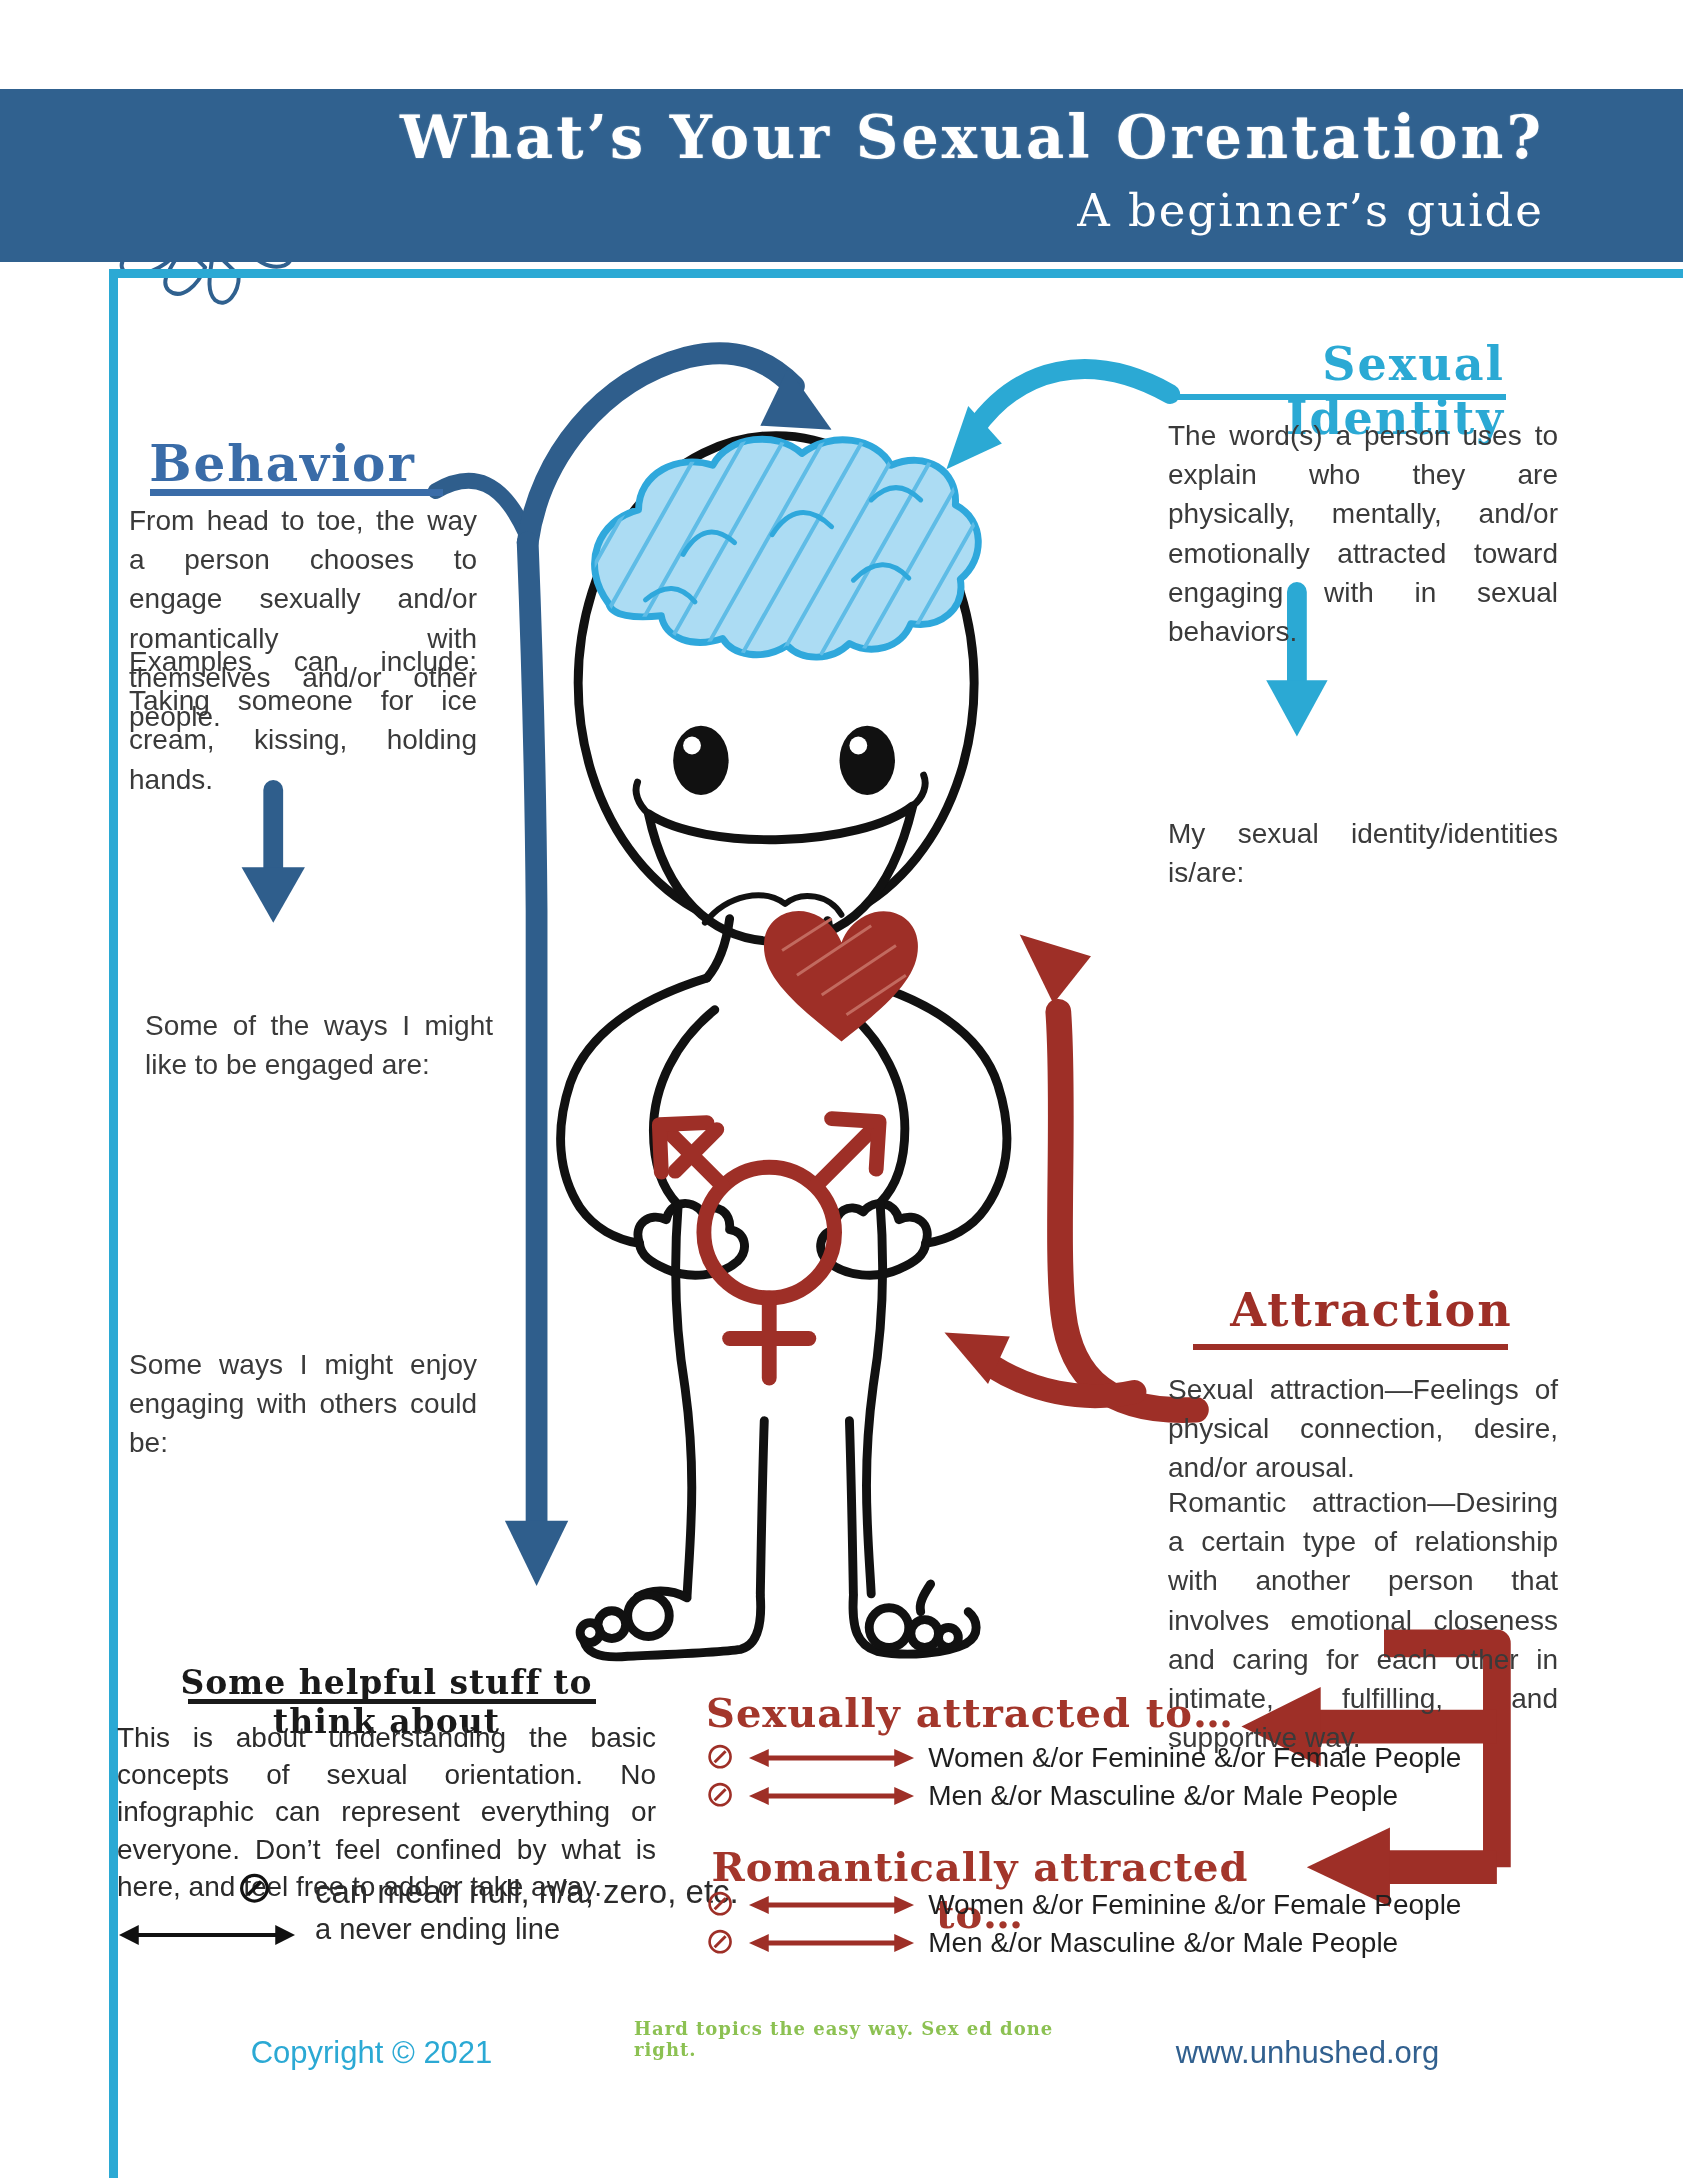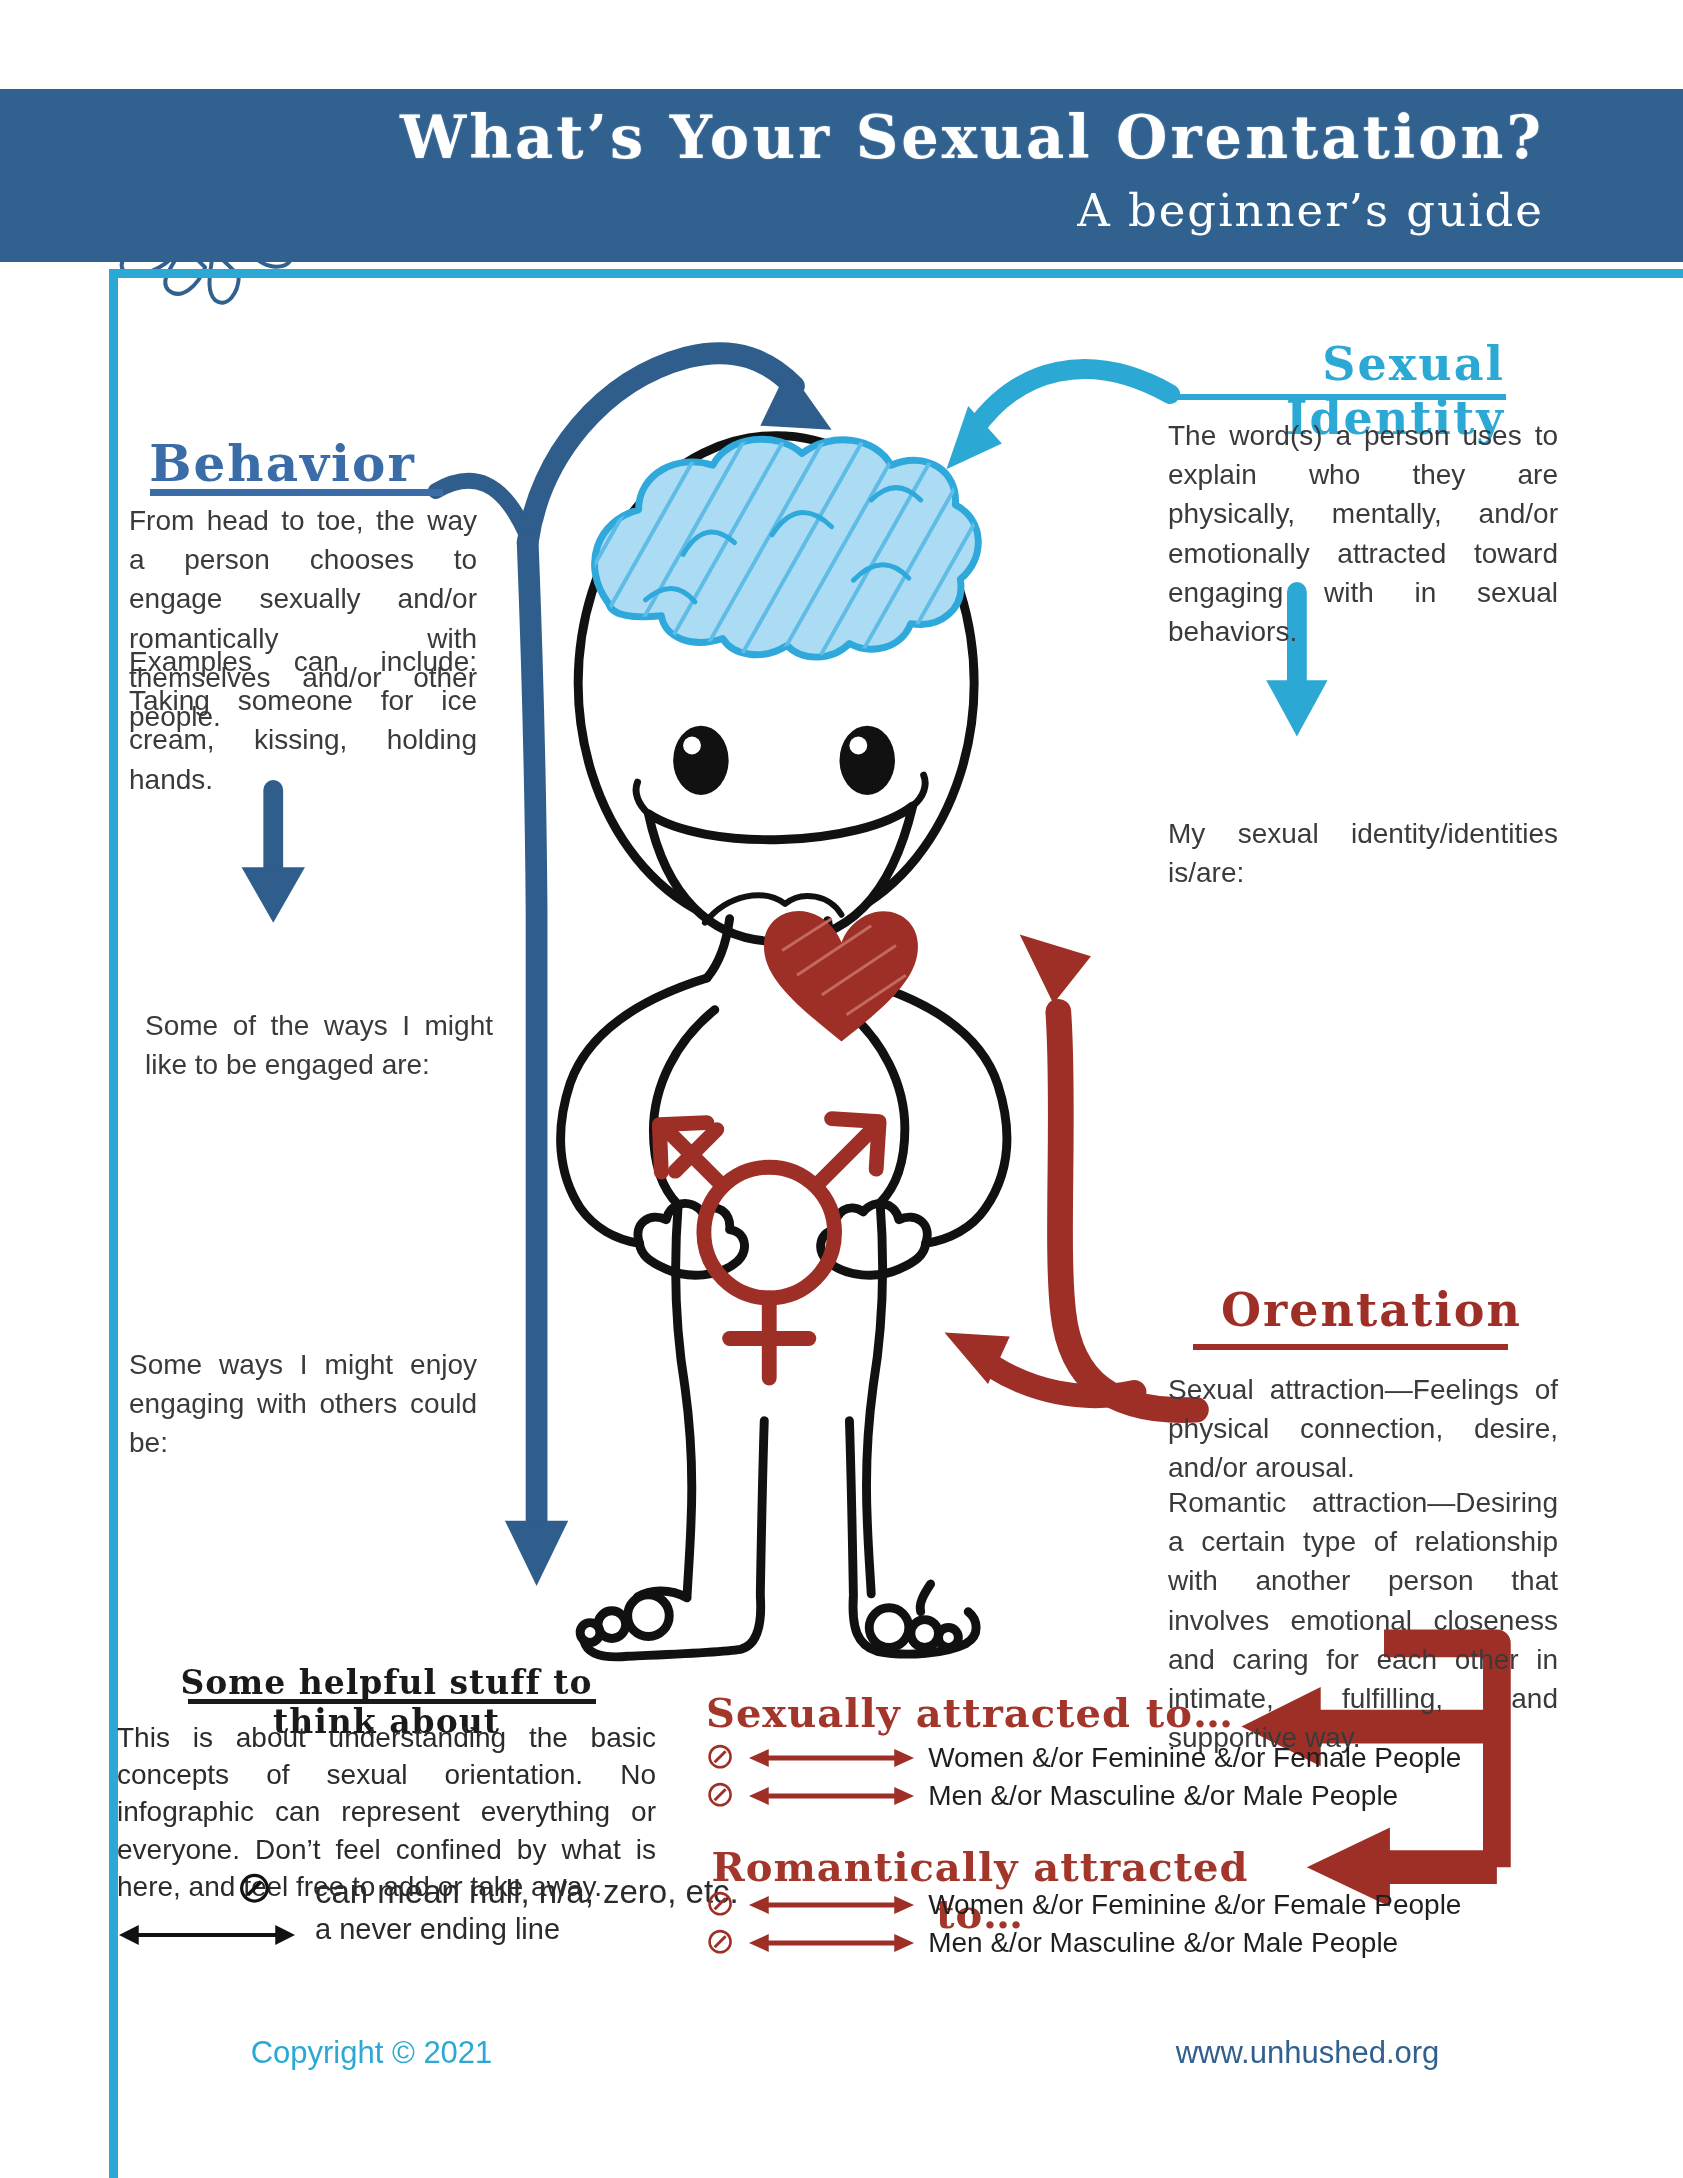--- a/index.html
+++ b/index.html
@@ -246,21 +246,21 @@
 <div class="abs body-text b-p1">From head to toe, the way a person chooses to engage sexually and/or romantically with themselves and/or other people.</div>
 <div class="abs body-text b-p2">Examples can include: Taking someone for ice cream, kissing, holding hands.</div>
 <div class="abs body-text b-q1">Some of the ways I might like to be engaged are:</div>
 <div class="abs body-text b-q2">Some ways I might enjoy engaging with others could be:</div>
 
 <div class="abs sec-title identity-title">Sexual Identity</div>
 <div class="abs identity-underline"></div>
 <div class="abs body-text id-p1">The word(s) a person uses to explain who they are physically, mentally, and/or emotionally attracted toward engaging with in sexual behaviors.</div>
 <div class="abs body-text id-q1">My sexual identity/identities is/are:</div>
 
-<div class="abs sec-title attraction-title">Orentation</div>
+<div class="abs sec-title attraction-title">Attraction</div>
 <div class="abs attraction-underline"></div>
 <div class="abs body-text at-p1">Sexual attraction—Feelings of physical connection, desire, and/or arousal.</div>
 <div class="abs body-text at-p2">Romantic attraction—Desiring a certain type of relationship with another person that involves emotional closeness and caring for each other in intimate, fulfilling, and supportive way.</div>
 
 <div class="abs helpful-title">Some helpful stuff to think about</div>
 <div class="abs helpful-underline"></div>
 <div class="abs help-p1">This is about understanding the basic concepts of sexual orientation. No infographic can represent everything or everyone. Don’t feel confined by what is here, and feel free to add or take away.</div>
 <div class="abs legend-null-icon">⊘</div>
 <div class="abs legend-null-text">can mean null, n/a, zero, etc.</div>
 <svg class="abs legend-arrow" width="180" height="28" viewBox="0 0 182 28">
@@ -304,15 +304,16 @@
   <svg width="173" height="26" viewBox="0 0 175 26">
       <line x1="20" y1="13" x2="155" y2="13" stroke="#9E2F27" stroke-width="5"></line>
       <polygon points="4,13 24,4 24,22" fill="#9E2F27"></polygon>
       <polygon points="171,13 151,4 151,22" fill="#9E2F27"></polygon>
     </svg>
   <span class="row-label">Men &amp;/or Masculine &amp;/or Male People</span>
 </div>
 
 <div class="abs copyright">Copyright © 2021</div>
 <div class="abs logo">
+  <div class="logo-tagline">Hard topics the easy way. Sex ed done right.</div>
 </div>
 <div class="abs site-url">www.unhushed.org</div>
 
 
 </body></html>

